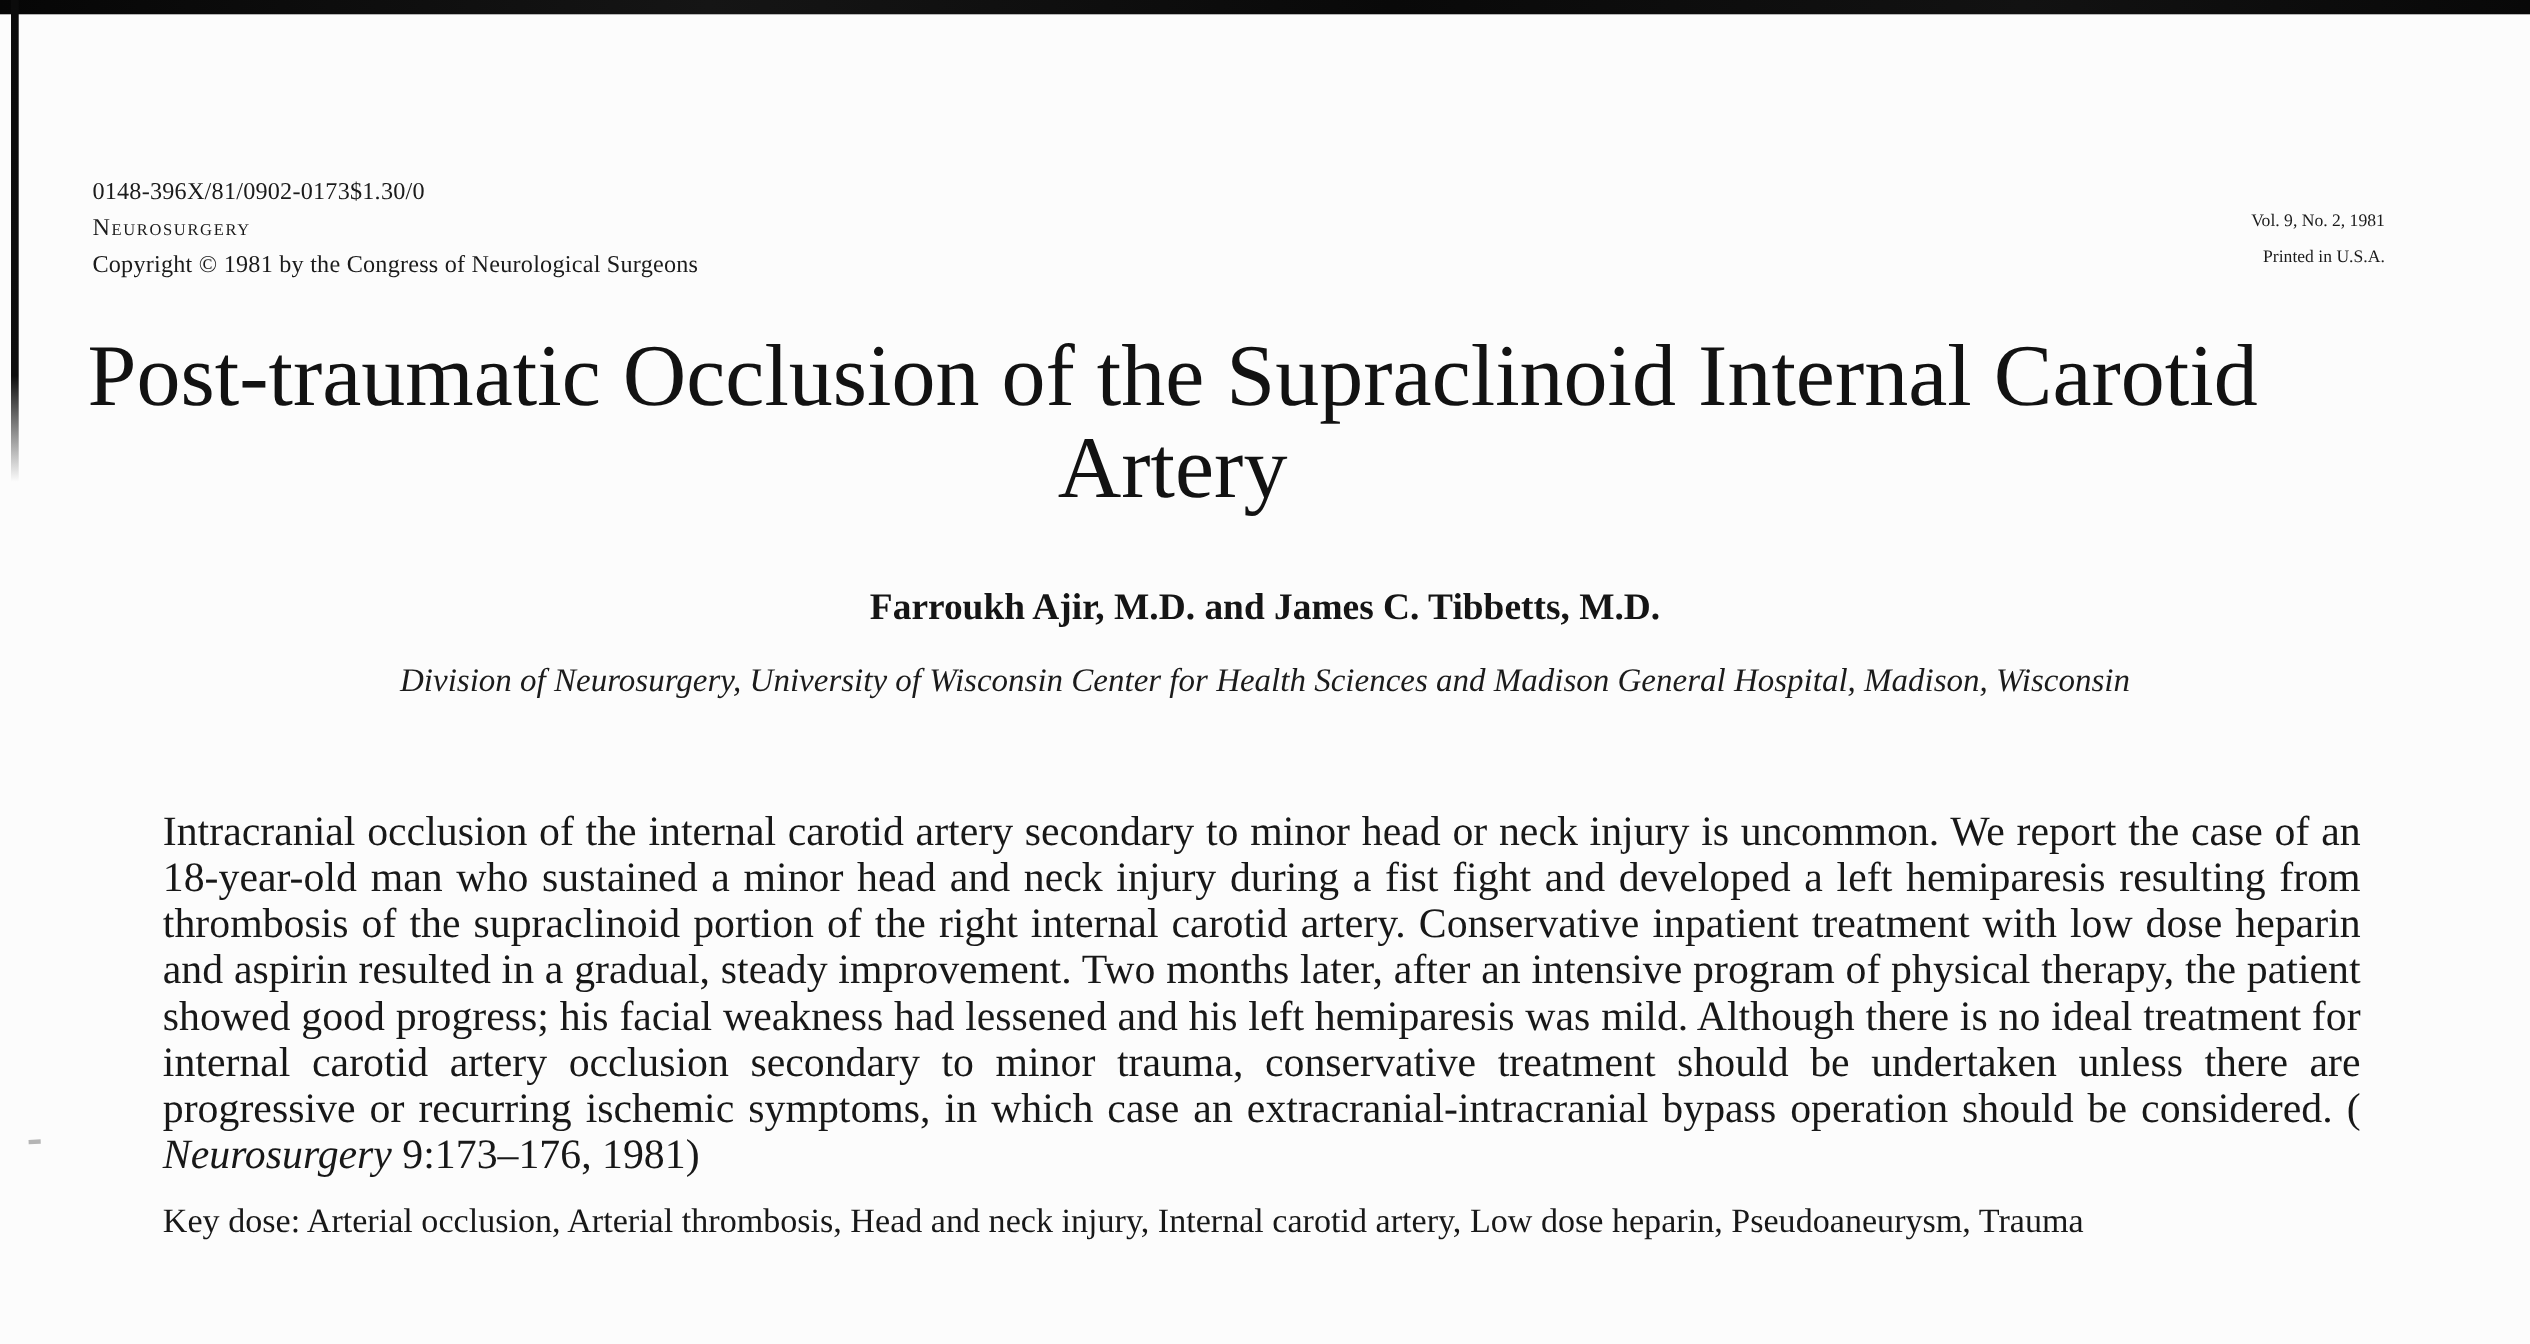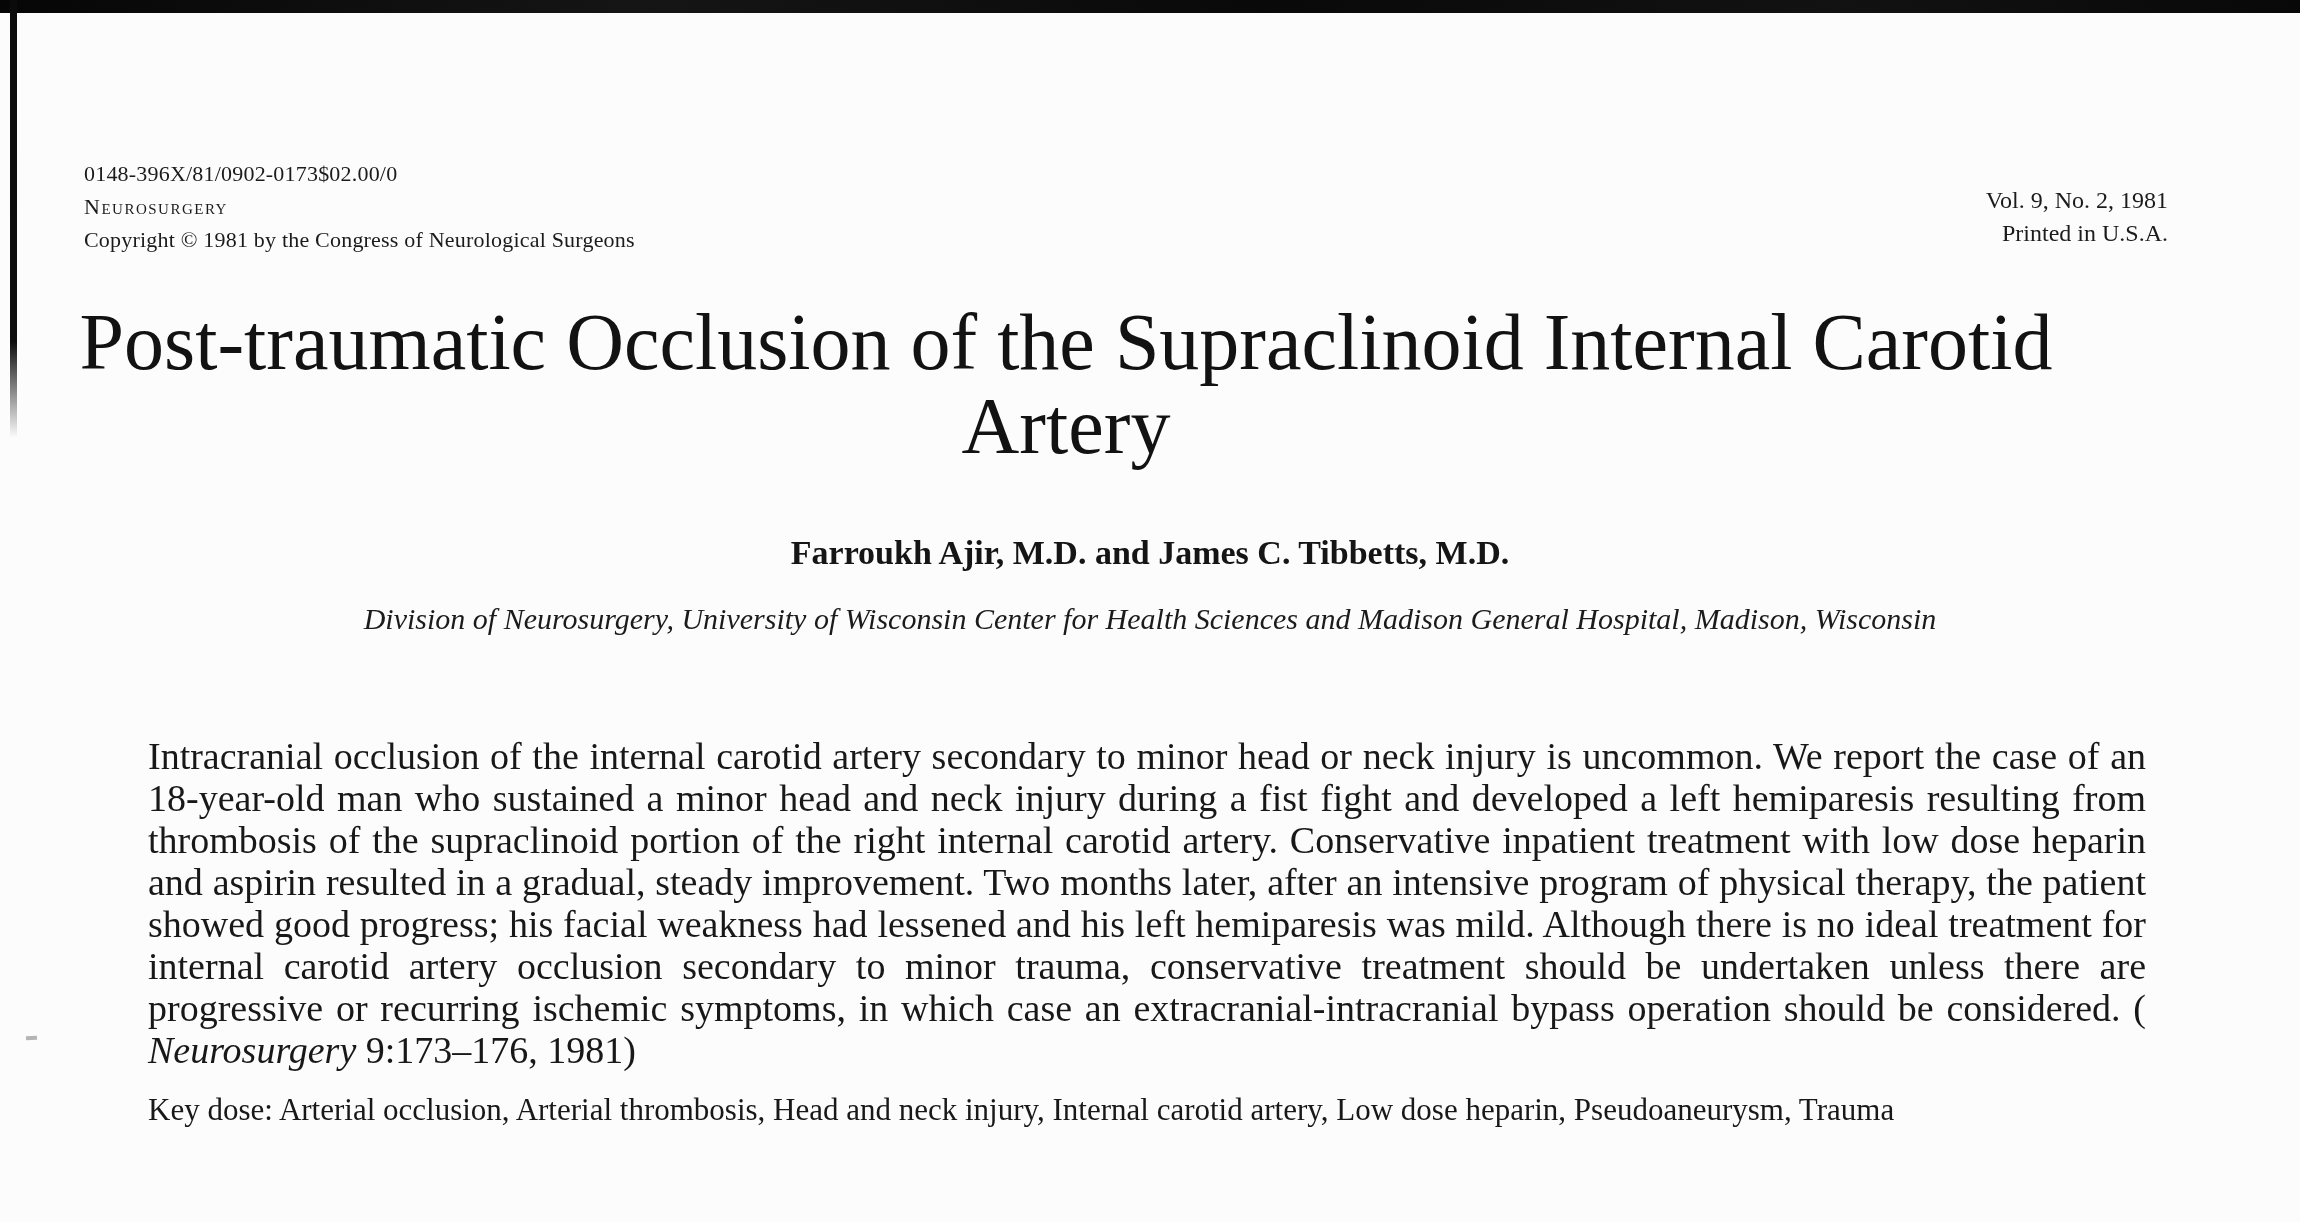--- a/index.html
+++ b/index.html
@@ -45,21 +45,21 @@
     letter-spacing: 0.2px;
   }
   .journal-name {
     font-variant: small-caps;
     letter-spacing: 1.5px;
   }
   .masthead-right {
     position: absolute;
     right: 132px; top: 184px;
     text-align: right;
-    font-size: 24px;
+    font-size: 16px;
     line-height: 33px;
   }
   
   .title-wrap {
     position: absolute;
     top: 300px; left: 0;
     width: 2132px;
     text-align: center;
   }
   .article-title {
@@ -115,21 +115,21 @@
 <body>
 
 <div class="page">
 
   <div class="scan-top-bar"></div>
   <div class="scan-left-line"></div>
   <div class="scan-dash"></div>
 
   <header>
     <div class="masthead-left">
-      <div>0148-396X/81/0902-0173$02.00/0</div>
+      <div>0148-396X/81/0902-0173$1.30/0</div>
       <div class="journal-name">Neurosurgery</div>
       <div>Copyright © 1981 by the Congress of Neurological Surgeons</div>
     </div>
     <div class="masthead-right">
       <div>Vol. 9, No. 2, 1981</div>
       <div>Printed in U.S.A.</div>
     </div>
   </header>
 
   <div class="title-wrap">

